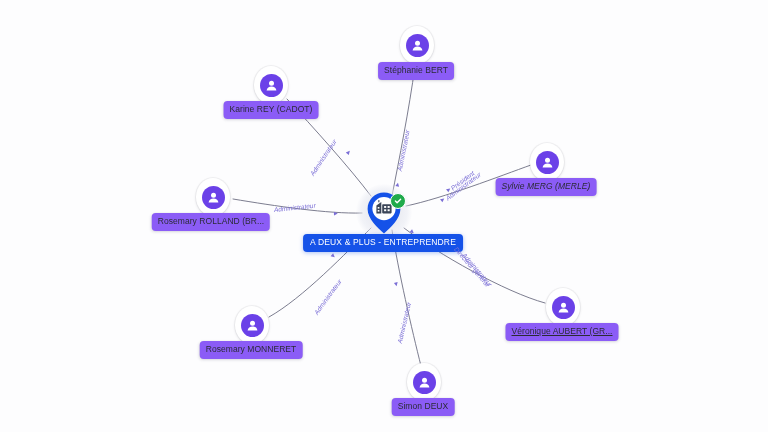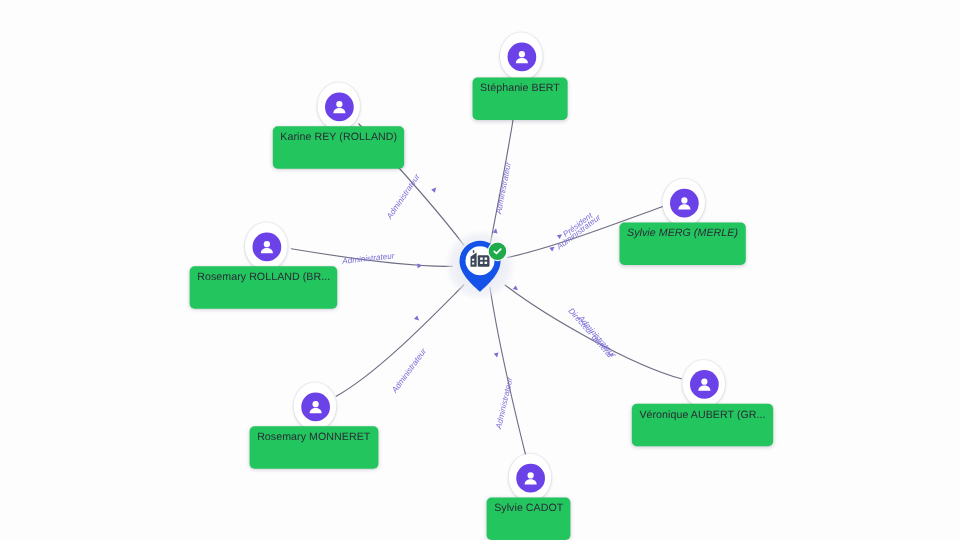--- a/index.html
+++ b/index.html
@@ -54,26 +54,26 @@
     background: #6b41e8;
     display: flex;
     align-items: center;
     justify-content: center;
   }
   .person-disc svg { display: block; }
   
   .person-label {
     position: absolute;
     transform: translate(-50%, 0);
-    background: #22c55e;
+    background: #8b5cf6;
     color: #2b2b36;
     font-size: 8.5px;
     line-height: 1;
     letter-spacing: 0.05px;
-    padding: 4px 6px 21px 6px;
+    padding: 4px 6px 5px 6px;
     border-radius: 4px;
     white-space: nowrap;
     box-shadow: 0 1px 3px rgba(30,30,60,0.16), 0 0 0 0.5px rgba(0,0,0,0.03);
   }
   
   #company-node {
     position: absolute;
     transform: translate(-50%, -50%);
     width: 64px;
     height: 64px;
@@ -166,21 +166,21 @@
       <div class="person-node" style="left: 271px; top: 85px;">
         <div class="person-halo"></div>
         <div class="person-ring"></div>
         <div class="person-disc" style="background: rgb(107, 65, 232);">
           <svg width="13" height="13" viewBox="0 0 13 13" xmlns="http://www.w3.org/2000/svg">
             <circle cx="6.5" cy="4.3" r="2.5" fill="#ffffff"></circle>
             <path d="M1.6 11.6 C1.9 8.6 4.0 7.4 6.5 7.4 C9.0 7.4 11.1 8.6 11.4 11.6 Z" fill="#ffffff"></path>
           </svg>
         </div>
       </div>
-      <div class="person-label" style="left: 271px; top: 101px;">Karine REY (ROLLAND)</div>
+      <div class="person-label" style="left: 271px; top: 101px;">Karine REY (CADOT)</div>
       <div class="person-node" style="left: 213px; top: 197px;">
         <div class="person-halo"></div>
         <div class="person-ring"></div>
         <div class="person-disc" style="background: rgb(107, 65, 232);">
           <svg width="13" height="13" viewBox="0 0 13 13" xmlns="http://www.w3.org/2000/svg">
             <circle cx="6.5" cy="4.3" r="2.5" fill="#ffffff"></circle>
             <path d="M1.6 11.6 C1.9 8.6 4.0 7.4 6.5 7.4 C9.0 7.4 11.1 8.6 11.4 11.6 Z" fill="#ffffff"></path>
           </svg>
         </div>
       </div>
@@ -199,32 +199,32 @@
       <div class="person-node" style="left: 424px; top: 382px;">
         <div class="person-halo"></div>
         <div class="person-ring"></div>
         <div class="person-disc" style="background: rgb(107, 65, 232);">
           <svg width="13" height="13" viewBox="0 0 13 13" xmlns="http://www.w3.org/2000/svg">
             <circle cx="6.5" cy="4.3" r="2.5" fill="#ffffff"></circle>
             <path d="M1.6 11.6 C1.9 8.6 4.0 7.4 6.5 7.4 C9.0 7.4 11.1 8.6 11.4 11.6 Z" fill="#ffffff"></path>
           </svg>
         </div>
       </div>
-      <div class="person-label" style="left: 423px; top: 398px;">Sylvie CADOT</div>
+      <div class="person-label" style="left: 423px; top: 398px;">Simon DEUX</div>
       <div class="person-node" style="left: 563px; top: 307px;">
         <div class="person-halo"></div>
         <div class="person-ring"></div>
         <div class="person-disc" style="background: rgb(107, 65, 232);">
           <svg width="13" height="13" viewBox="0 0 13 13" xmlns="http://www.w3.org/2000/svg">
             <circle cx="6.5" cy="4.3" r="2.5" fill="#ffffff"></circle>
             <path d="M1.6 11.6 C1.9 8.6 4.0 7.4 6.5 7.4 C9.0 7.4 11.1 8.6 11.4 11.6 Z" fill="#ffffff"></path>
           </svg>
         </div>
       </div>
-      <div class="person-label" style="left: 562px; top: 323px;">Véronique AUBERT (GR...</div>
+      <div class="person-label" style="left: 562px; top: 323px; text-decoration: underline;">Véronique AUBERT (GR...</div>
       <div class="person-node" style="left: 547px; top: 162px;">
         <div class="person-halo"></div>
         <div class="person-ring"></div>
         <div class="person-disc" style="background: rgb(107, 65, 232);">
           <svg width="13" height="13" viewBox="0 0 13 13" xmlns="http://www.w3.org/2000/svg">
             <circle cx="6.5" cy="4.3" r="2.5" fill="#ffffff"></circle>
             <path d="M1.6 11.6 C1.9 8.6 4.0 7.4 6.5 7.4 C9.0 7.4 11.1 8.6 11.4 11.6 Z" fill="#ffffff"></path>
           </svg>
         </div>
       </div>
@@ -252,20 +252,21 @@
         <rect x="3.3" y="1.1" width="1.1" height="2.2" fill="#3c4658"></rect>
       </svg>
     </div>
     <div class="company-check">
       <svg width="8" height="8" viewBox="0 0 8 8" xmlns="http://www.w3.org/2000/svg">
         <path d="M1.4 4.1 L3.1 5.8 L6.6 2.3" stroke="#ffffff" stroke-width="1.4" fill="none" stroke-linecap="round" stroke-linejoin="round"></path>
       </svg>
     </div>
   </div>
 
+  <div id="company-label" style="left: 383px; top: 234px; background: rgb(21, 82, 232); color: rgb(255, 255, 255);">A DEUX &amp; PLUS - ENTREPRENDRE</div>
 
   <div id="labels-layer">
       <div class="edge-label" style="left: 400px; top: 168px; transform: rotate(-79deg); color: rgb(123, 111, 214);">Administrateur</div>
       <div class="edge-arrow" style="left: 397px; top: 184px; transform: rotate(-79deg); color: rgb(123, 111, 214);">▶</div>
       <div class="edge-label" style="left: 312px; top: 172px; transform: rotate(-56deg); color: rgb(123, 111, 214);">Administrateur</div>
       <div class="edge-arrow" style="left: 347px; top: 151px; transform: rotate(-49deg); color: rgb(123, 111, 214);">▶</div>
       <div class="edge-label" style="left: 274px; top: 207px; transform: rotate(-6deg); color: rgb(123, 111, 214);">Administrateur</div>
       <div class="edge-arrow" style="left: 334px; top: 211px; transform: rotate(-4deg); color: rgb(123, 111, 214);">▶</div>
       <div class="edge-label" style="left: 316px; top: 311px; transform: rotate(-54deg); color: rgb(123, 111, 214);">Administrateur</div>
       <div class="edge-arrow" style="left: 332px; top: 252px; transform: rotate(41deg); color: rgb(123, 111, 214);">▶</div>

